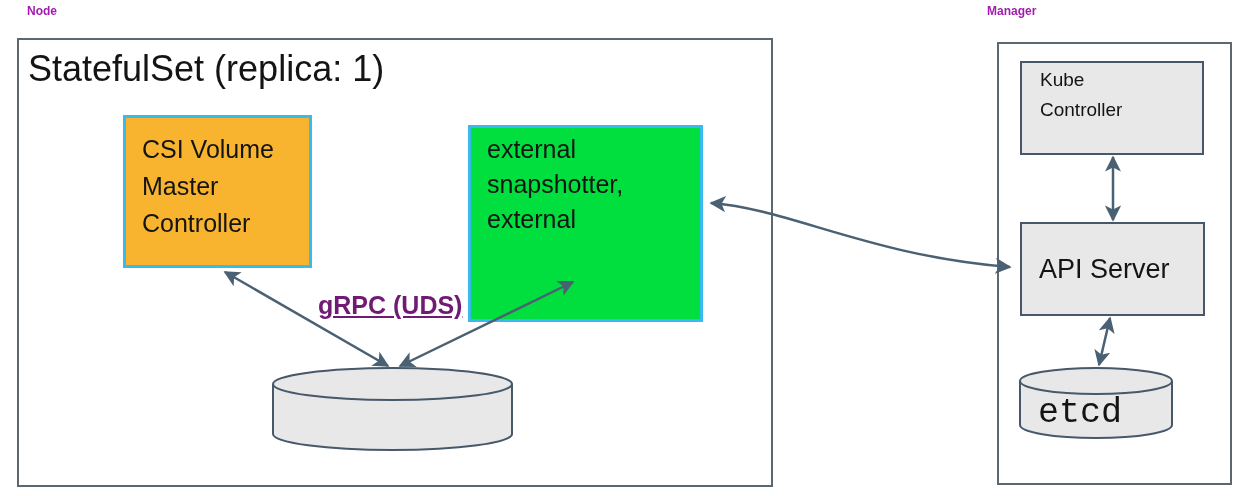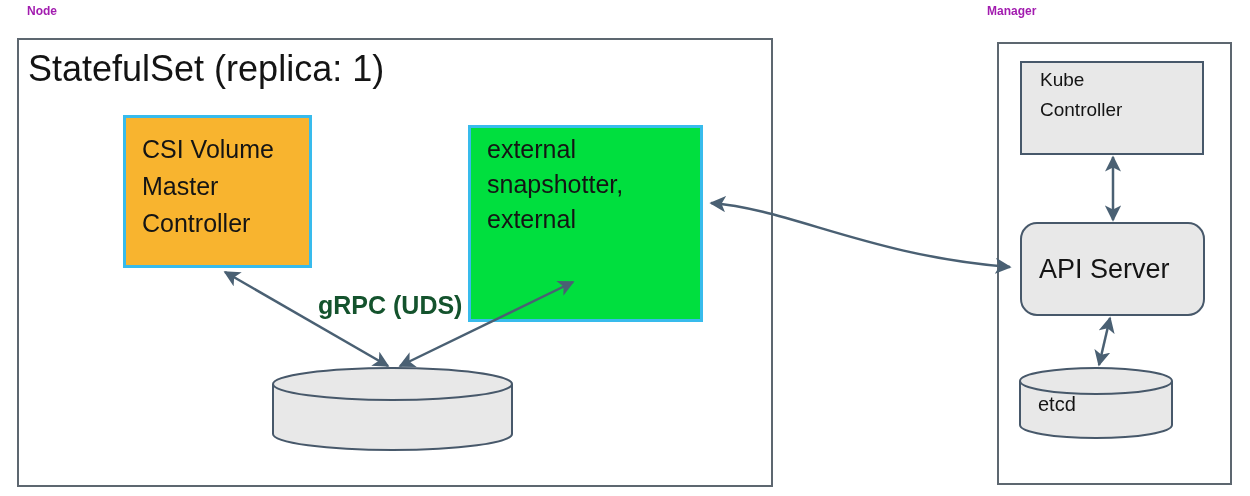--- a/index.html
+++ b/index.html
@@ -71,40 +71,40 @@
   .kcm-box {
     left: 1020px; top: 61px; width: 184px; height: 94px;
     font-size: 19px; line-height: 30px;
     padding: 2px 0 0 18px;
   }
   .api-box {
     left: 1020px; top: 222px; width: 185px; height: 94px;
     font-size: 27px;
     display: flex; align-items: center;
     padding-left: 17px;
-    border-radius: 17px;
   }
   .svg-layer {
     position: absolute; left: 0; top: 0;
     width: 1250px; height: 496px;
     z-index: 4;
     pointer-events: none;
   }
   .float-label { z-index: 5; }
   .grpc-label {
     left: 318px; top: 291px;
-    font-size: 25px; font-weight: bold; color: #14532d;
+    font-size: 25px; font-weight: bold; color: #701a75; text-decoration: underline;
   }
   .emptydir-label {
     left: 273px; top: 407px; width: 239px;
     text-align: center; font-size: 22px;
   }
   .etcd-label {
     left: 1038px; top: 393px;
-    font-size: 20px;
+    font-size: 35px;
+    font-family: Liberation Mono, monospace;
   }
 </style>
 </head>
 <body>
 
 <div class="canvas">
 
   <div class="abs section-label" style="left:27px; top:4px;">Node</div>
   <div class="abs section-label" style="left:987px; top:4px;">Manager</div>
 

